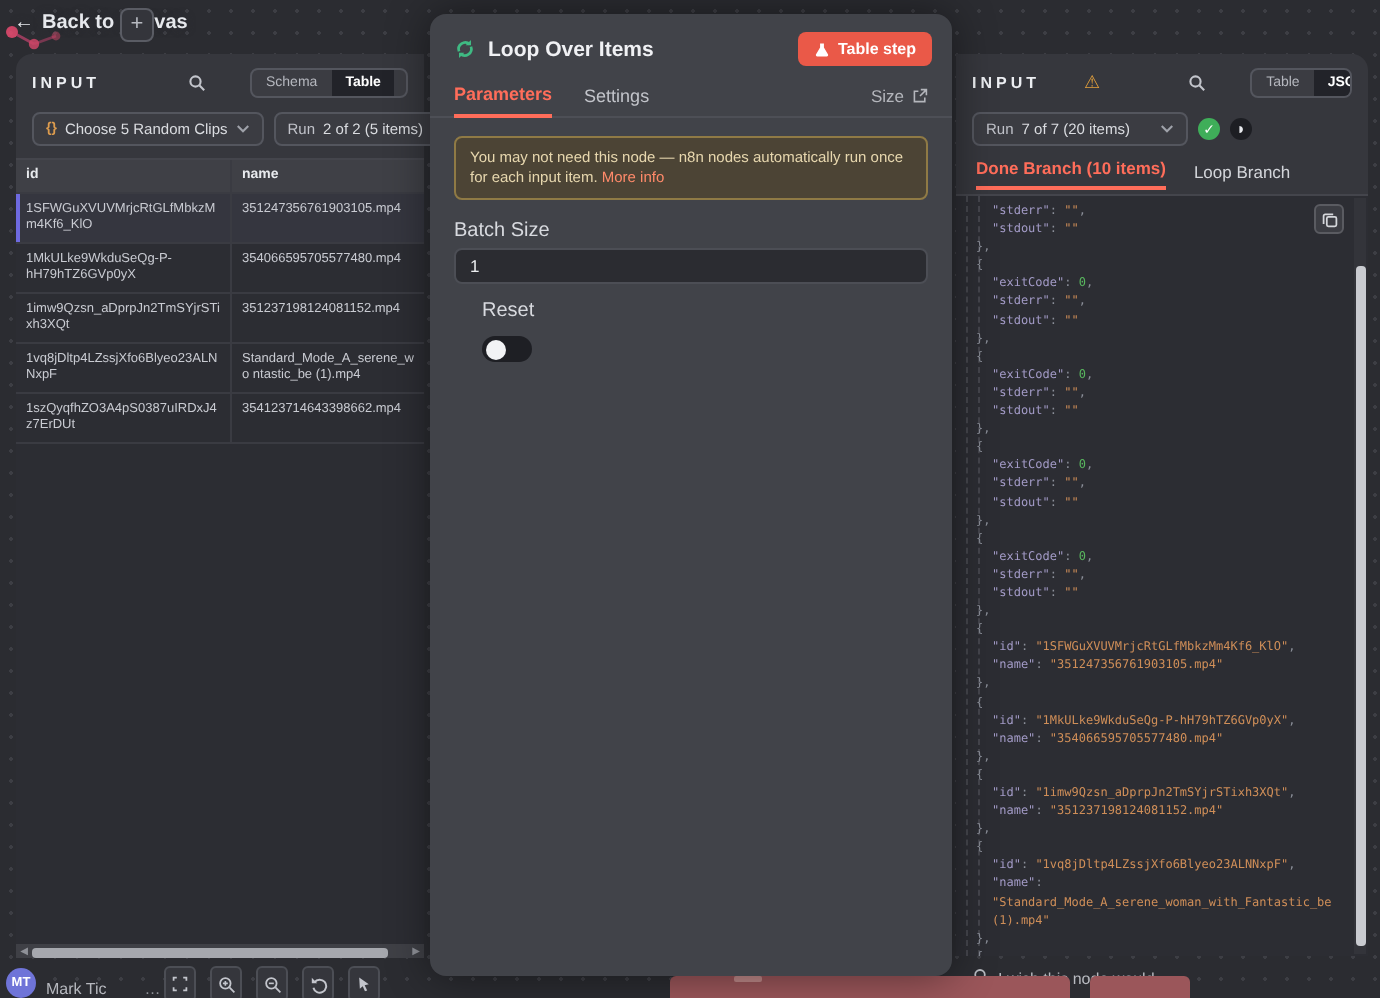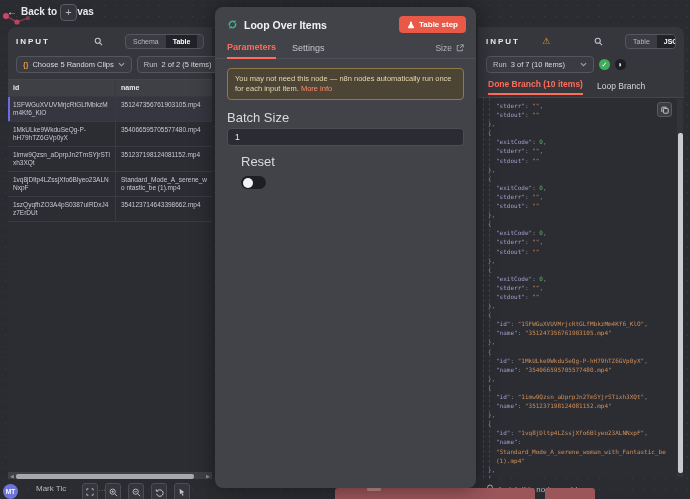--- a/index.html
+++ b/index.html
@@ -54,21 +54,21 @@
   .test-btn{display:flex;align-items:center;gap:4px;background:#ea5948;color:#fff;font-size:8px;
     font-weight:bold;border-radius:4px;padding:4px 8px}
   .tabs{display:flex;align-items:flex-end;gap:16px;padding:0 12px;border-bottom:1px solid #4d4f56;height:20px}
   .tab{font-size:9px;color:#c2c4ca;padding-bottom:5px}
   .tab.active{color:#ff6d5a;font-weight:bold;border-bottom:2px solid #ff6d5a;margin-bottom:-1px}
   .docs{margin-left:auto;display:flex;gap:4px;align-items:center;font-size:8.5px;color:#b4b6bc;padding-bottom:5px}
   .ndv-body{padding:9px 12px;display:flex;flex-direction:column}
   .banner{background:#4c4435;border:1px solid #8f7a45;border-radius:4px;padding:5px 7px;
     font-size:7.5px;line-height:10px;color:#e7d7ae}
   .banner a{color:#ff8a6a;text-decoration:none}
-  .fld-label{font-size:13px;color:#d8dadf;margin:10px 0 3px 0}
+  .fld-label{font-size:10px;color:#d8dadf;margin:10px 0 3px 0}
   .fld-input{height:18px;background:#2b2c31;border:1px solid #4c4e55;border-radius:4px;
     font-size:8.5px;color:#eceef0;display:flex;align-items:center;padding:0 7px}
   .opt-row{display:flex;align-items:center;gap:8px;margin-top:14px}
   .opt-title{font-size:8.5px;font-weight:bold;color:#d8dadf;white-space:nowrap}
   .opt-line{flex:1;height:1px;background:#4d4f56}
   .sub{margin-left:14px}
   .toggle{width:25px;height:13px;border-radius:7px;background:#1e1f24;position:relative;margin-top:4px}
   .toggle .knob{position:absolute;left:1.5px;top:1.5px;width:10px;height:10px;border-radius:50%;background:#f2f3f5}
   
   .branch-tabs{display:flex;gap:14px;padding:4px 10px 0 10px;align-items:flex-end}
@@ -84,21 +84,21 @@
   .cl{white-space:pre-wrap;overflow-wrap:anywhere}
   .cl .k{color:#a39bc7}.cl .s{color:#cf8e58}.cl .n{color:#58b55e}.cl .p{color:#8b8f99}
   .guide{position:absolute;top:0;bottom:0;border-left:1px dashed #45464d}
   .copy-btn{position:absolute;right:12px;top:4px;width:15px;height:15px;background:#3c3d43;
     border:1px solid #5a5b61;border-radius:3px;display:flex;align-items:center;justify-content:center;color:#d5d7db;z-index:2}
   .vscroll{position:absolute;right:1px;top:1px;bottom:1px;width:6px;background:#33343a}
   .vscroll .thumb{position:absolute;left:0.5px;right:0.5px;top:9%;bottom:1%;background:#c9cbd0;border-radius:2px}
   .wish{position:absolute;left:478px;top:480px;width:206px;height:18px;display:flex;align-items:center;
     gap:5px;padding:0 8px;font-size:8px;color:#b9bbc1}
   
-  .user{position:absolute;left:3px;top:484px;display:flex;align-items:flex-start;gap:18px}
+  .user{position:absolute;left:3px;top:484px;display:flex;align-items:flex-end;gap:5px}
   .avatar{width:15px;height:15px;border-radius:50%;background:#6f74d8;color:#fff;font-size:6.5px;
     font-weight:bold;display:flex;align-items:center;justify-content:center}
   .uname{font-size:8px;color:#b6b8be}
   .udots{font-size:8px;color:#8e9097;margin-left:14px}
   .cv-toolbar{position:absolute;left:82px;top:483px;display:flex;gap:7px}
   .cv-btn{width:16px;height:18px;border:1px solid #4c4e55;border-radius:3px;background:#35363c;
     color:#c3c5cc;display:flex;align-items:center;justify-content:center}
   .bg-node{position:absolute;top:488px;height:11px;background:#9b565a;border-radius:3px 3px 0 0;z-index:1}
   .bg-node .notch{position:absolute;left:32px;top:0;width:14px;height:3px;background:#c08a8a;border-radius:1px}
 </style>
@@ -254,21 +254,21 @@
       </span>
     <div class="seg">
         <div class="seg-item">Table</div>
         <div class="seg-item active">JSON</div>
         <div class="seg-item">Schema</div>
       </div>
   </div>
   <div class="sel-row" style="padding-bottom:2px">
     <div class="dd" style="width:108px">
       <span class="mini-label">Run</span>
-      <span style="flex:1">3 of 7 (10 items)</span>
+      <span style="flex:1">7 of 7 (20 items)</span>
       <span class="chev">
           <svg viewBox="0 0 8 5" width="7" height="5">
             <path d="M1 .8 4 3.8 7 .8" fill="none" stroke="currentColor" stroke-width="1.2"></path>
           </svg>
         </span>
     </div>
     <span class="round-ic chk">✓</span>
     <span class="round-ic clock">◗</span>
   </div>
   <div class="branch-tabs" id="branch-tabs">

